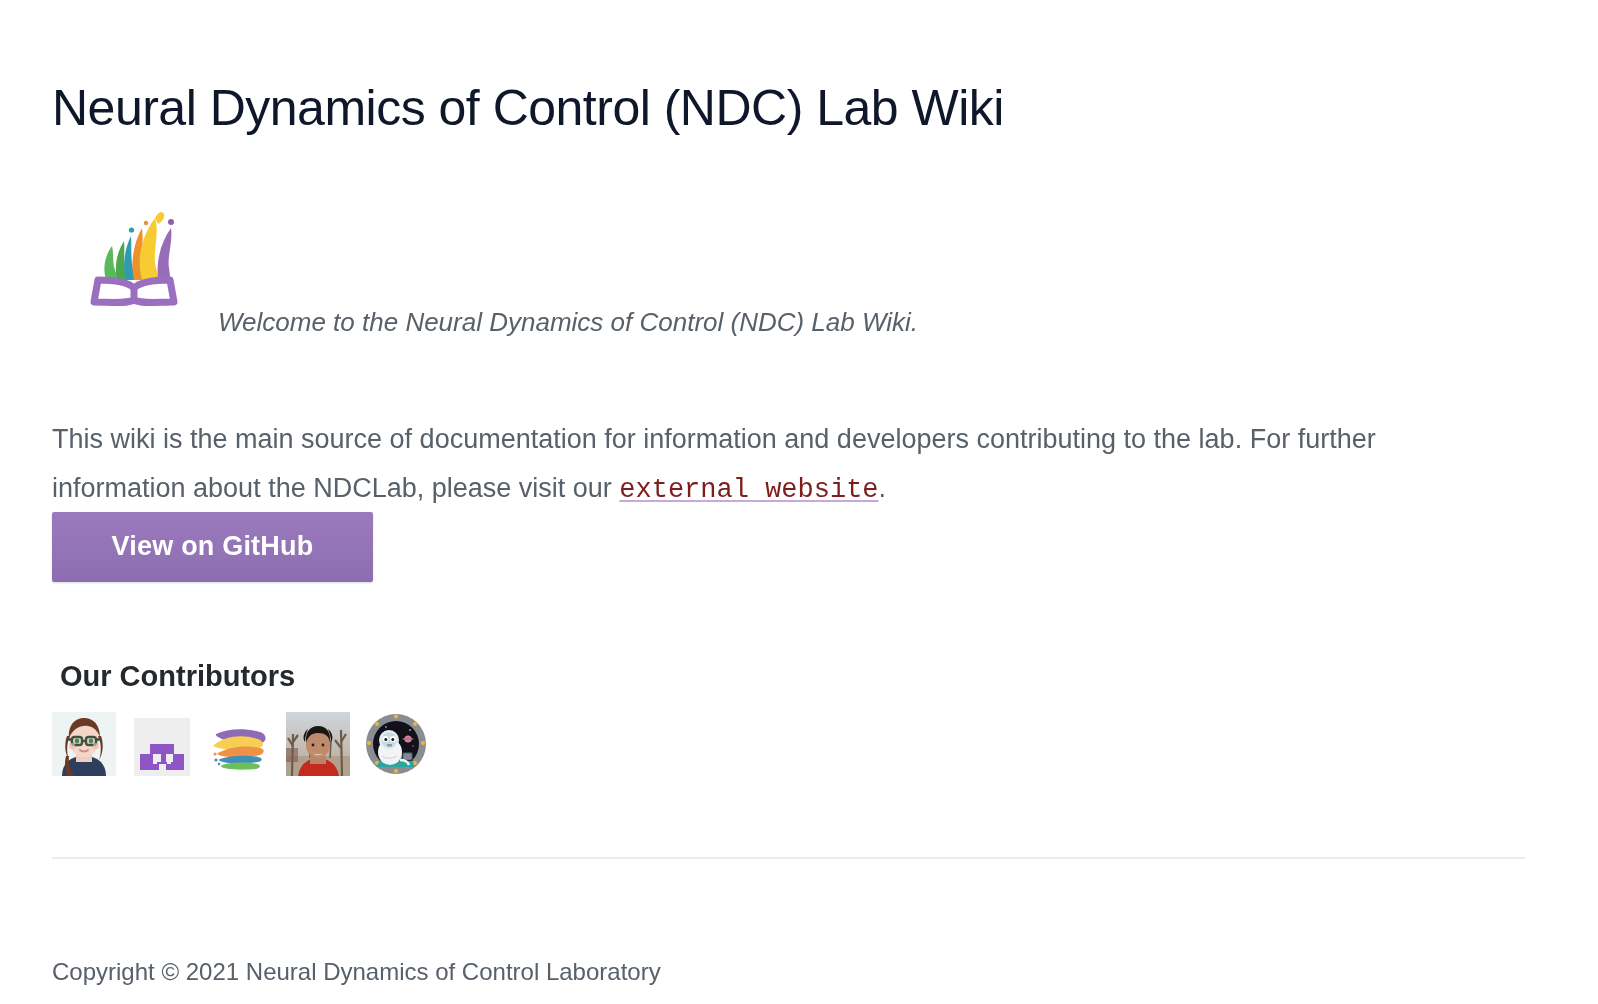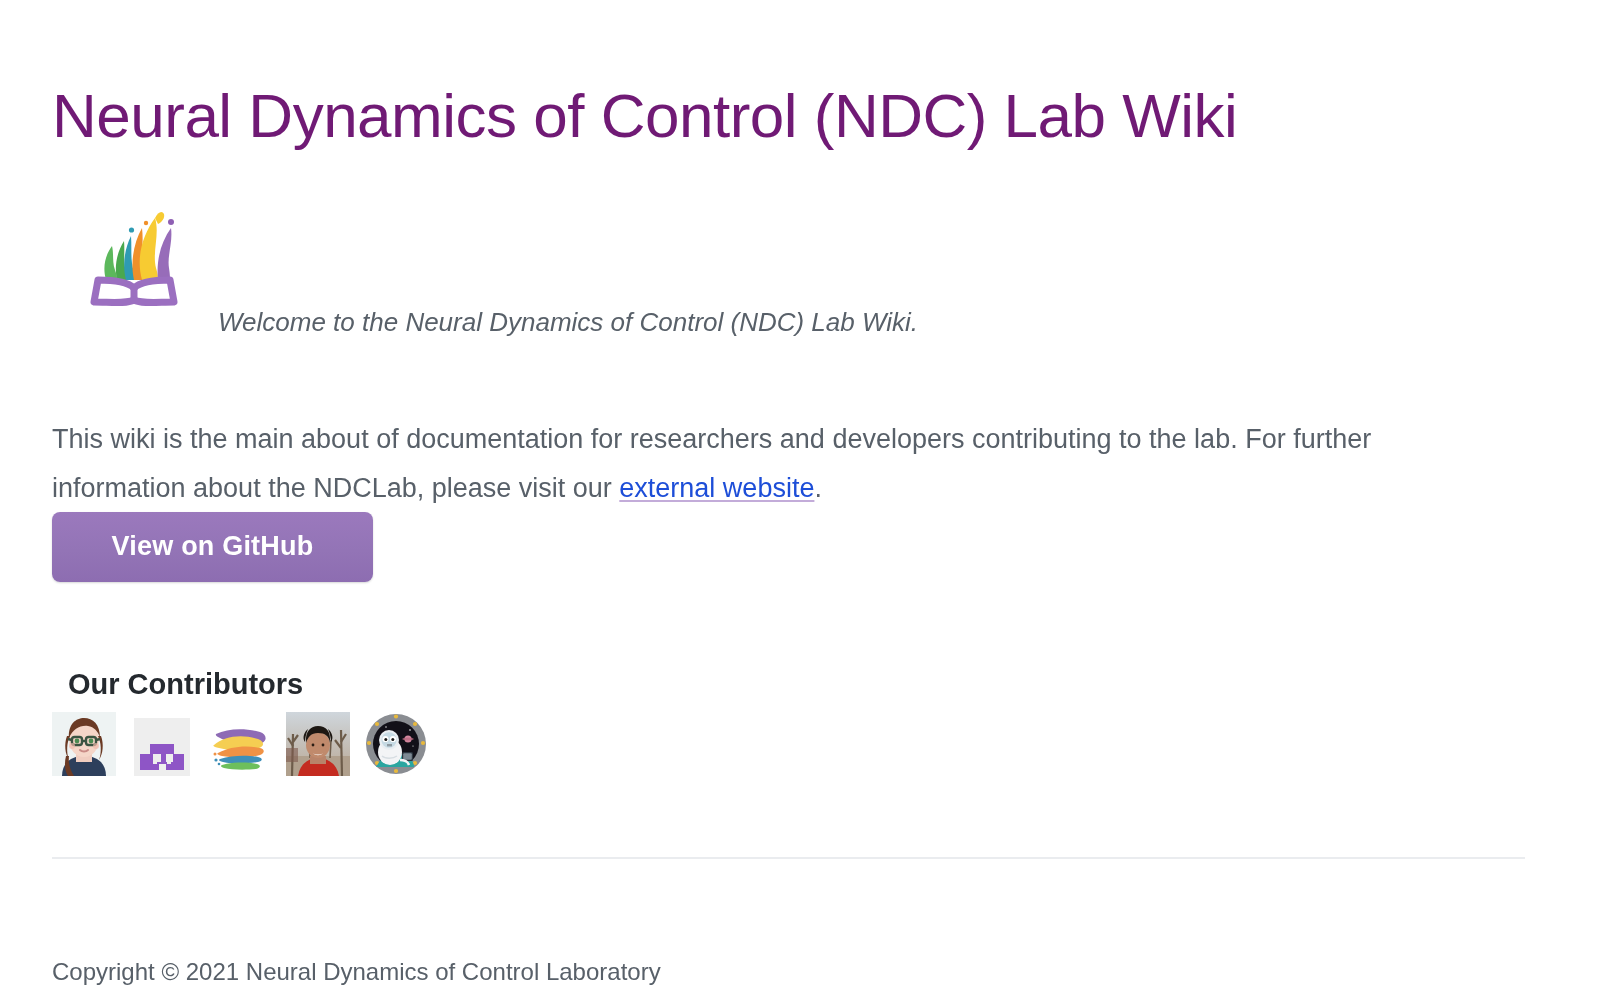--- a/index.html
+++ b/index.html
@@ -16,23 +16,23 @@
 
   .page {
     width: 1598px;
     height: 1004px;
     position: relative;
     background: #ffffff;
   }
 
   
   .page-title {
-    font-size: 62px;
+    font-size: 50px;
     font-weight: 400;
-    color: #701a75;
+    color: #0f172a;
     letter-spacing: -0.5px;
     margin: 0;
     padding: 0;
     position: absolute;
     left: 52px;
     top: 80px;
     white-space: nowrap;
     line-height: 1.15;
   }
 
@@ -65,35 +65,36 @@
   .body-para {
     position: absolute;
     left: 52px;
     top: 388px;
     width: 1460px;
     font-size: 27px;
     line-height: 49px;
     color: #586069;
   }
   .body-para a {
-    color: #1d4ed8;
+    color: #7f1d1d;
     text-decoration: underline;
     text-decoration-color: #c3acd9;
     text-underline-offset: 3px;
+    font-family: Liberation Mono, monospace;
   }
 
   
   .gh-button {
     position: absolute;
     left: 52px;
     top: 512px;
     width: 321px;
     height: 70px;
     border: none;
-    border-radius: 8px;
+    border-radius: 2px;
     background: linear-gradient(180deg, #9b79bd 0%, #9374b6 55%, #8d6db1 100%);
     box-shadow: 0 1px 2px rgba(27,31,35,0.18);
     color: #ffffff;
     font-family: "Liberation Sans", sans-serif;
     font-size: 27px;
     font-weight: 700;
     letter-spacing: 0.2px;
     cursor: pointer;
     padding: 0 0 2px 0;
     text-align: center;
@@ -101,21 +102,21 @@
   }
 
   
   .contrib-heading {
     position: absolute;
     left: 52px;
     top: 652px;
     font-size: 29px;
     font-weight: 700;
     color: #24292e;
-    margin: 16px;
+    margin: 8px;
     white-space: nowrap;
   }
   .contrib-row {
     position: absolute;
     left: 52px;
     top: 712px;
     display: flex;
     gap: 14px;
   }
   .avatar {
@@ -176,21 +177,21 @@
           <path d="M58 92 C52 86 36 84 22 84 L18 106 C34 106 50 108 58 104"></path>
           <path d="M58 92 C64 86 80 84 94 84 L98 106 C82 106 66 108 58 104"></path>
         </g>
       </svg>
     </div>
 
     <div class="welcome-text">Welcome to the Neural Dynamics of Control (NDC) Lab Wiki.</div>
   </div>
 
   <p class="body-para">
-    <span>This wiki is the main about of documentation for researchers and developers contributing to the lab.</span>
+    <span>This wiki is the main source of documentation for information and developers contributing to the lab.</span>
     <span>For further information about the NDCLab, please visit our </span><a href="#">external website</a><span>.</span>
   </p>
 
   <button class="gh-button">View on GitHub</button>
 
   <h2 class="contrib-heading">Our Contributors</h2>
 
   <div class="contrib-row">
 
     <span class="avatar">

